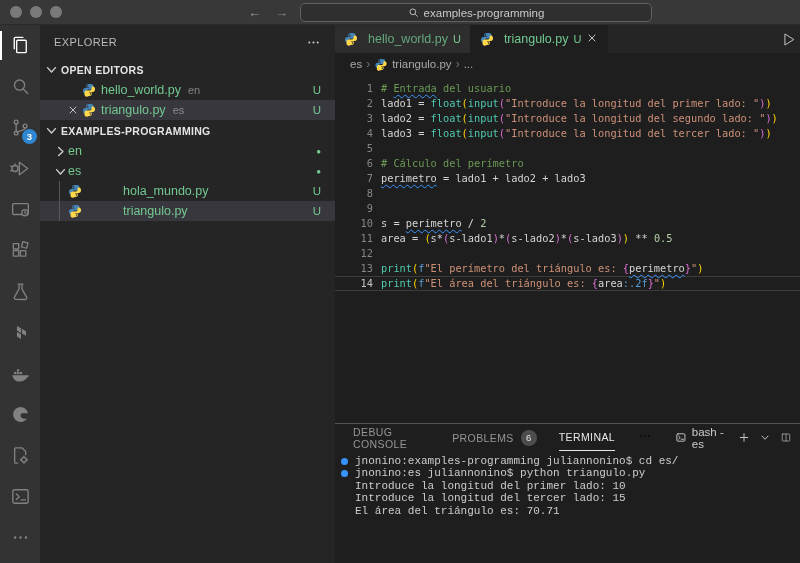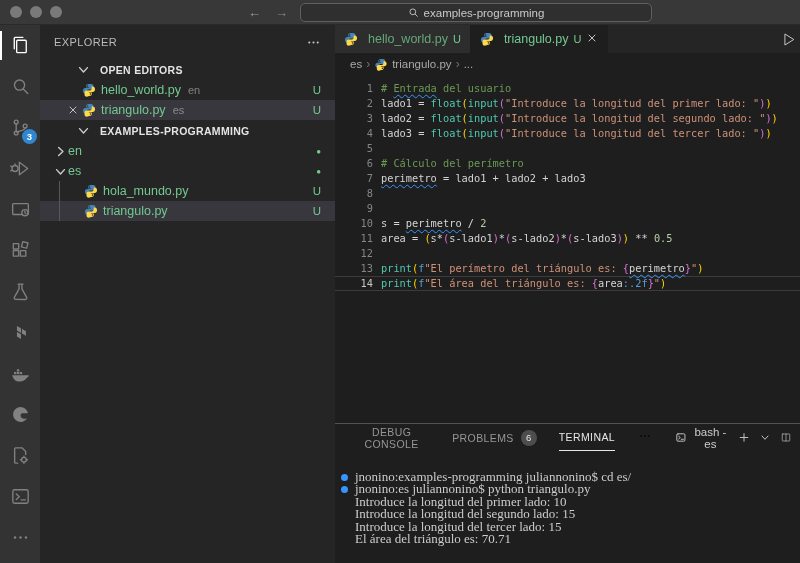--- a/index.html
+++ b/index.html
@@ -37,38 +37,38 @@
     border-radius:50%; background:#2f86d1; color:#ffffff; font-size:9.5px;
     display:flex; align-items:center; justify-content:center; font-weight:bold; }
 
   
   .sidebar { width:295px; background:#252526; display:flex; flex-direction:column;
     color:#cccccc; overflow:hidden; }
   .sidebar-header { height:34px; display:flex; align-items:center; padding:0 14px;
     font-size:11px; color:#bbbbbb; letter-spacing:.4px; }
   .sidebar-header .sp { flex:1; }
   .sidebar-header svg { width:15px; height:15px; fill:#cccccc; }
-  .section-header { height:21px; display:flex; align-items:center; gap:9px;
+  .section-header { height:21px; display:flex; align-items:center; gap:2px;
     font-size:10.5px; font-weight:bold; color:#e4e4e4; letter-spacing:.3px;
-    padding-left:4px; cursor:pointer;margin-left:32px; }
+    padding-left:4px; cursor:pointer; }
   .section-header svg, .tree-twist svg { width:15px; height:15px; fill:none;
     stroke:#cccccc; stroke-width:1.5; stroke-linecap:round; stroke-linejoin:round; }
   .row { height:20px; display:flex; align-items:center; font-size:12.5px;
     padding-right:14px; cursor:pointer; position:relative; }
   .row.selected { background:#37373d; }
   .row .close-slot { width:18px; display:flex; align-items:center; justify-content:center; }
   .row .close-slot svg { width:12px; height:12px; stroke:#c5c5c5; stroke-width:1.3; }
   .py-icon { width:14px; height:14px; flex:0 0 14px; margin-right:5px; }
   .row .fname { color:#73C991; white-space:nowrap; }
   .row .fdesc { color:rgba(204,204,204,.55); font-size:11px; margin-left:7px; }
   .row .sp { flex:1; }
   .row .u-badge { color:#73C991; font-size:11.5px; }
   .row .dot-badge { color:#73C991; font-size:8px; }
   .tree-twist { width:16px; display:flex; justify-content:center; }
-  .row.child { padding-left:44px; }
+  .row.child { padding-left:28px;gap:36px; }
   .row.child::before { content:""; position:absolute; left:19px; top:0; bottom:0;
     border-left:1px solid #585858; }
 
   
   .editor-col { flex:1; display:flex; flex-direction:column; background:#1e1e1e; min-width:0; }
   .tabbar { height:28px; background:#252526; display:flex; flex:0 0 28px; align-items:stretch; }
   .tab { display:flex; align-items:center; gap:5px; padding:0 9px; font-size:12.5px;
     background:#2d2d2d; border-right:1px solid #1e1e1e; cursor:pointer; }
   .tab .label { color:rgba(115,201,145,.78); }
   .tab.active { background:#1e1e1e; }
@@ -100,39 +100,39 @@
   .tok-num { color:#B5CEA8; }
   .tok-b1  { color:#FFD700; }
   .tok-b2  { color:#DA70D6; }
   .tok-kw  { color:#569CD6; }
   .tok-fmt { color:#569CD6; }
   .sq { text-decoration:underline wavy #3794FF 1px; text-underline-offset:2px;
     text-decoration-skip-ink:none; }
 
   
   .panel { height:140px; flex:0 0 140px; border-top:1px solid #525252;
-    display:flex; flex-direction:column; background:#1e1e1e;text-align:center; }
+    display:flex; flex-direction:column; background:#1e1e1e; }
   .panel-bar { height:27px; flex:0 0 27px; display:flex; align-items:center;
     padding:0 8px 0 18px; gap:22px; }
   .ptab { font-size:10.5px; letter-spacing:.4px; color:#969696; height:27px;
     display:flex; align-items:center; gap:7px; cursor:pointer; }
   .ptab.active { color:#e7e7e7; border-bottom:1px solid #e7e7e7; }
   .ptab .pbadge { background:#4d4d4d; color:#e8e8e8; border-radius:50%;
     width:16px; height:16px; display:flex; align-items:center; justify-content:center;
     font-size:9.5px; letter-spacing:0; }
   .panel-ellipsis svg { width:16px; height:16px; fill:#c5c5c5; }
   .panel-right { margin-left:auto; display:flex; align-items:center; gap:9px;
     color:#cccccc; font-size:11.5px; }
   .panel-right svg { width:15px; height:15px; fill:none; stroke:#c5c5c5;
     stroke-width:1.3; stroke-linecap:round; stroke-linejoin:round; }
   .shell-pick { display:flex; align-items:center; gap:5px; cursor:pointer; }
 
   
-  .terminal { flex:1; padding:4px 0 0 6px; font-family:Liberation Serif, serif;
-    font-size:13px; color:#cccccc; overflow:hidden;margin-top:16px; }
+  .terminal { flex:1; padding:4px 0 0 6px; font-family:Liberation Mono, monospace;
+    font-size:11px; color:#cccccc; overflow:hidden; }
   .term-line { height:12.4px; line-height:12.4px; display:flex; align-items:center;
     white-space:pre; }
   .dec { width:14px; flex:0 0 14px; display:flex; align-items:center; }
   .dec i { width:7px; height:7px; border-radius:50%; }
   .dec.filled i { background:#3794ff; }
   .dec.open i { border:1px solid #8a8a8a; width:6px; height:6px; }
   .cursor { display:inline-block; width:6px; height:11px; background:#bfe6f2;
     vertical-align:-1px; }
 </style>
 </head>
@@ -438,20 +438,19 @@
               <svg viewBox="0 0 24 24" fill="none" stroke="currentColor" stroke-width="1.4" stroke-linecap="round" stroke-linejoin="round">
                 <rect x="4.5" y="5" width="15" height="14" rx="1"></rect>
                 <path d="M12 5v14"></path>
               </svg>
             </div>
           </div>
         <div class="terminal" id="terminal">
             <div class="term-line"><span class="dec filled"><i></i></span><span>jnonino:examples-programming juliannonino$ cd es/</span></div>
             <div class="term-line"><span class="dec filled"><i></i></span><span>jnonino:es juliannonino$ python triangulo.py</span></div>
             <div class="term-line"><span class="dec"></span><span>Introduce la longitud del primer lado: 10</span></div>
-            <div class="term-line"><span class="dec"></span><span>Introduce la longitud del segundo lado: 15</span></div>
             <div class="term-line"><span class="dec"></span><span>Introduce la longitud del tercer lado: 15</span></div>
             <div class="term-line"><span class="dec"></span><span>El área del triángulo es: 70.71</span></div>
           </div>
       </div>
     </div>
   </div>
 </div>
 
 </body></html>

